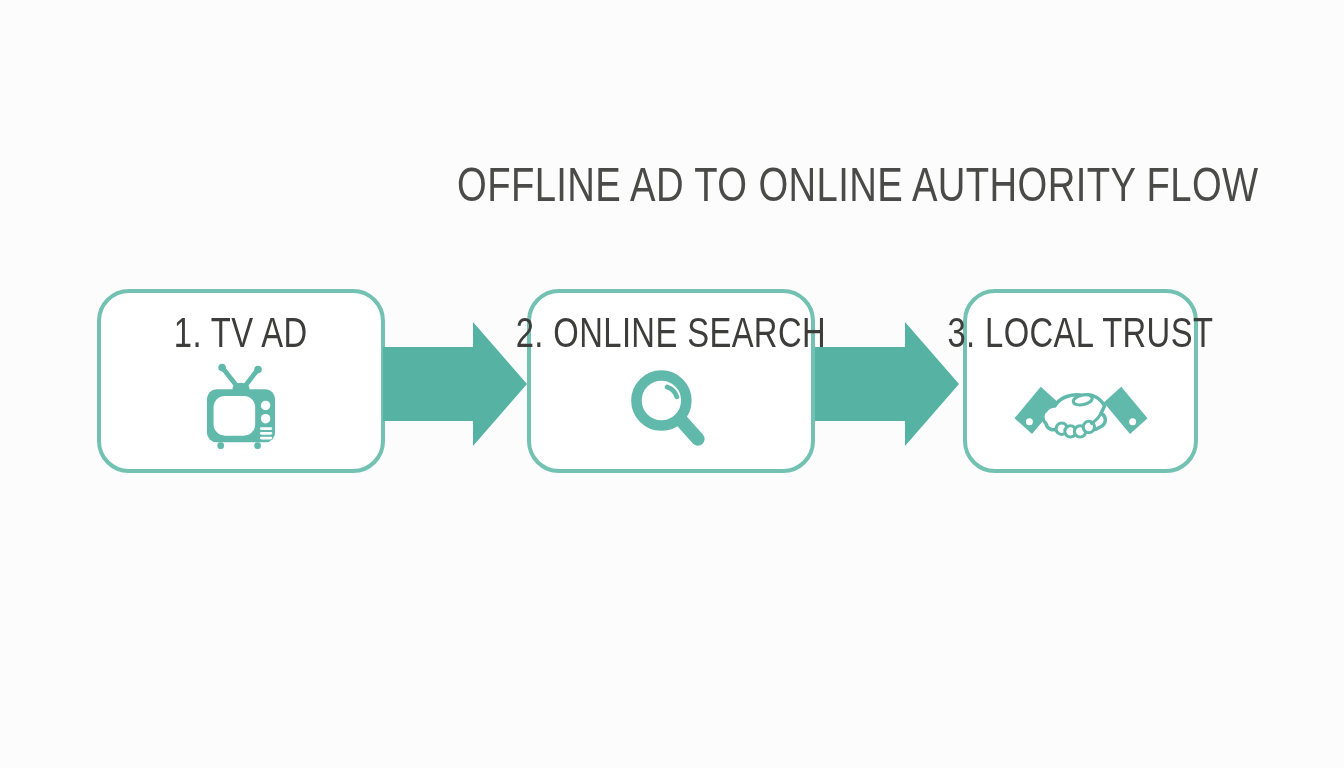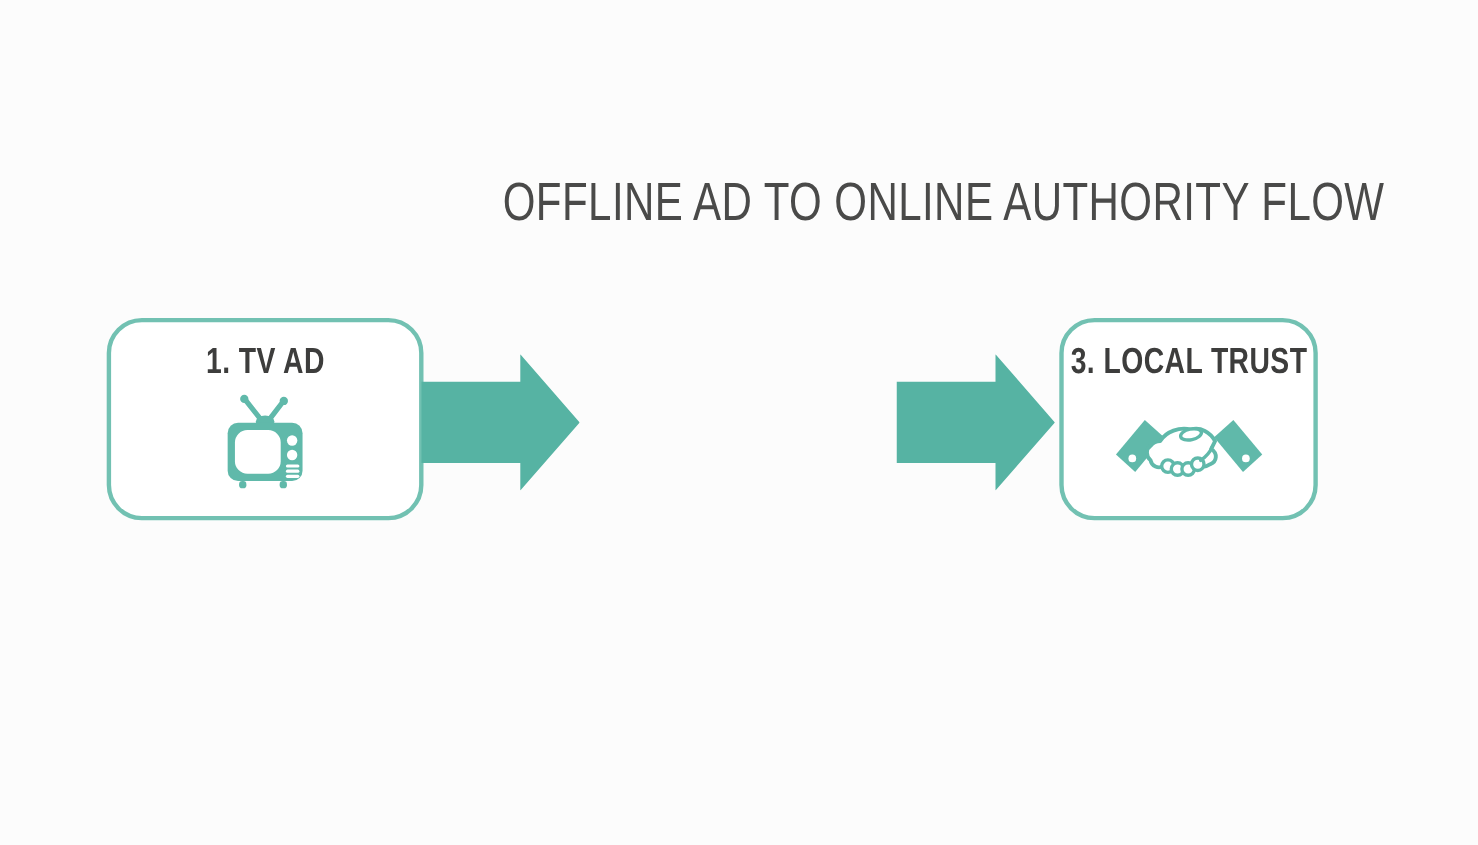--- a/index.html
+++ b/index.html
@@ -44,23 +44,23 @@
     background: var(--box_background, #ffffff);
     display: flex;
     flex-direction: column;
     align-items: center;
     padding-top: 16px;
   }
   .box-1 { left: 97px;  width: 288px; }
   .box-2 { left: 527px; width: 288px; }
   .box-3 { left: 963px; width: 235px; }
   .step-label {
-    font-size: 33px;
+    font-size: 42px;
     line-height: 1.15;
-    font-weight: bold;
+    font-weight: normal;
     color: var(--label_text, #3d3d3c);
     white-space: nowrap;
   }
   .icon-wrap {
     flex: 1;
     display: flex;
     align-items: center;
     justify-content: center;
   }
   .arrow {
@@ -103,20 +103,30 @@
         <rect x="25" y="86" width="7" height="7" rx="3" class="ifill"></rect>
         <rect x="64" y="86" width="7" height="7" rx="3" class="ifill"></rect>
       </svg>
     </div>
   </div>
 
   <svg class="arrow arrow-1" viewBox="0 0 144 124">
     <polygon points="0,25 90,25 90,0 144,62 90,124 90,99 0,99"></polygon>
   </svg>
 
+  <div class="step-box box-2">
+    <div class="step-label"><span class="condensed">2. ONLINE SEARCH</span></div>
+    <div class="icon-wrap">
+      <svg width="96" height="96" viewBox="0 0 100 100">
+        <circle cx="40" cy="37" r="26" class="istroke" stroke-width="11"></circle>
+        <path d="M46,23 A16,16 0 0 1 56,33" class="istroke" stroke-width="5" stroke-linecap="round"></path>
+        <line x1="61" y1="58" x2="78" y2="77" class="istroke" stroke-width="14" stroke-linecap="round"></line>
+      </svg>
+    </div>
+  </div>
 
   <svg class="arrow arrow-2" viewBox="0 0 144 124">
     <polygon points="0,25 90,25 90,0 144,62 90,124 90,99 0,99"></polygon>
   </svg>
 
   <div class="step-box box-3">
     <div class="step-label"><span class="condensed">3. LOCAL TRUST</span></div>
     <div class="icon-wrap">
       <svg width="140" height="88" viewBox="0 0 160 100">
         <polygon points="4,56 34,20 54,38 24,74" class="ifill"></polygon>

